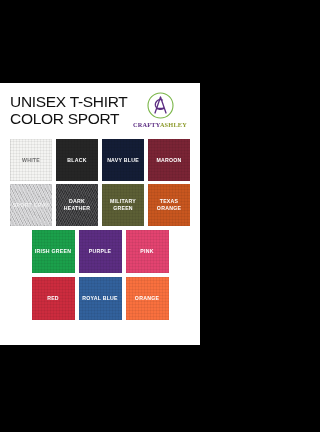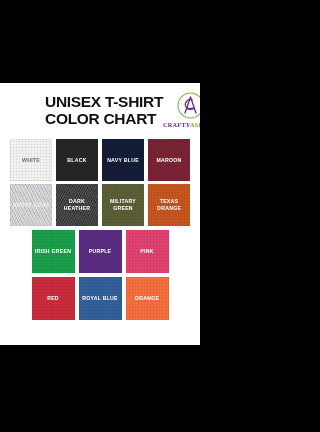--- a/index.html
+++ b/index.html
@@ -39,27 +39,26 @@
   .header {
     display: flex;
     align-items: flex-start;
     justify-content: space-between;
     height: 44px;
   }
   .title-block {
     padding-top: 1px;
   }
   .title-line {
-    font-weight: bold;
+    font-weight: normal;
     font-size: 15.5px;
     line-height: 17px;
     letter-spacing: -0.3px;
     color: #111111;
     white-space: nowrap;
-    margin-left: 35px;
   }
   .brand-block {
     display: flex;
     flex-direction: column;
     align-items: center;
     padding-top: 0px;
     width: 60px;
   }
   .monogram {
     width: 27px;
@@ -153,21 +152,21 @@
 
 <div class="frame">
 
   <div class="letterbox letterbox-top"></div>
 
   <div class="card">
 
     <div class="header">
       <div class="title-block">
         <div class="title-line">UNISEX T-SHIRT</div>
-        <div class="title-line">COLOR CHART</div>
+        <div class="title-line">COLOR SPORT</div>
       </div>
 
       <div class="brand-block">
         <span class="monogram">
           <svg width="27" height="27" viewBox="0 0 54 54" xmlns="http://www.w3.org/2000/svg">
             <circle cx="27" cy="27" r="25" fill="none" stroke="#7ab648" stroke-width="2.2"></circle>
             <path d="M27 10 L16 42 M27 10 L38 42 M20 33 L34 33" fill="none" stroke="#5c2d82" stroke-width="2.6" stroke-linecap="round"></path>
             <path d="M31 16 C22 13, 15 20, 17 28 C19 35, 28 37, 33 32" fill="none" stroke="#5c2d82" stroke-width="2.4" stroke-linecap="round"></path>
           </svg>
         </span>

